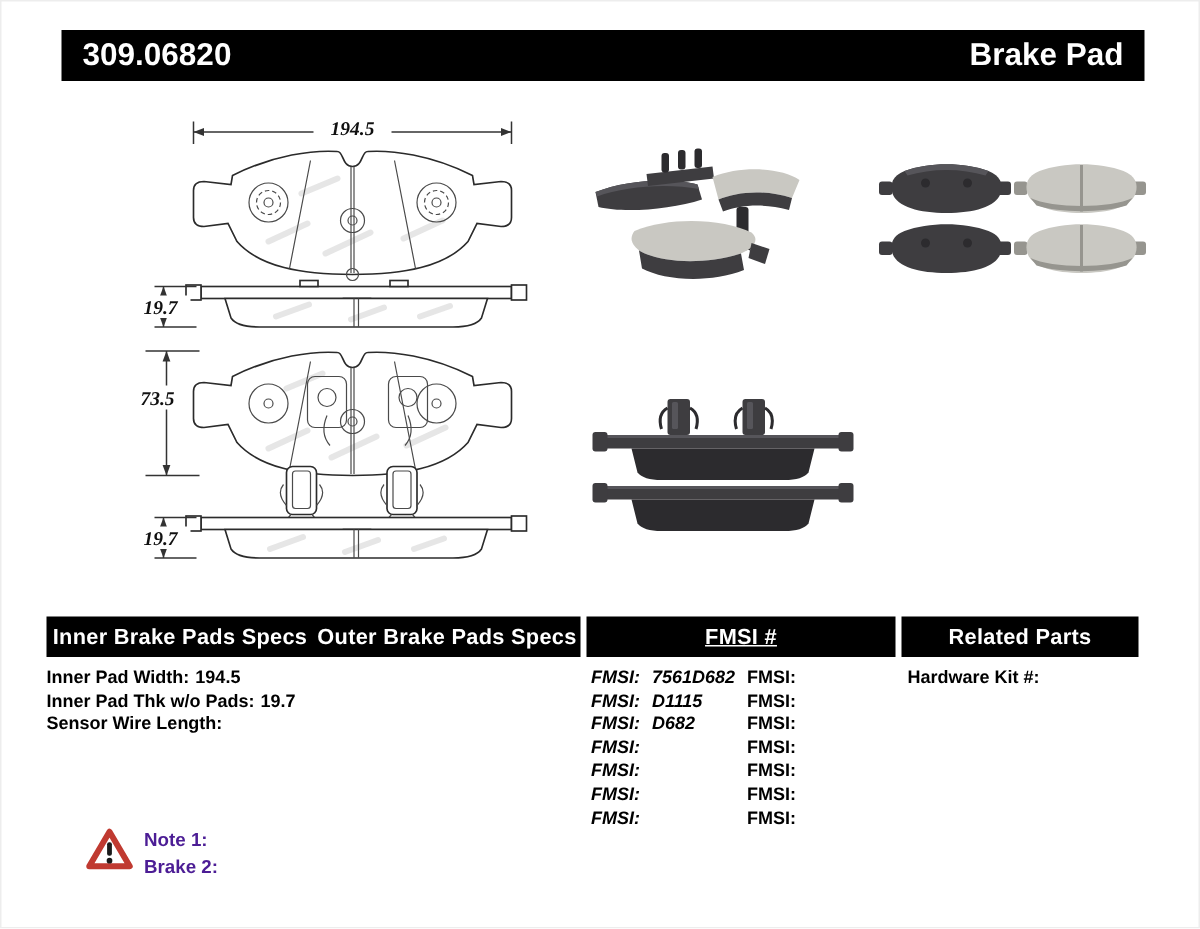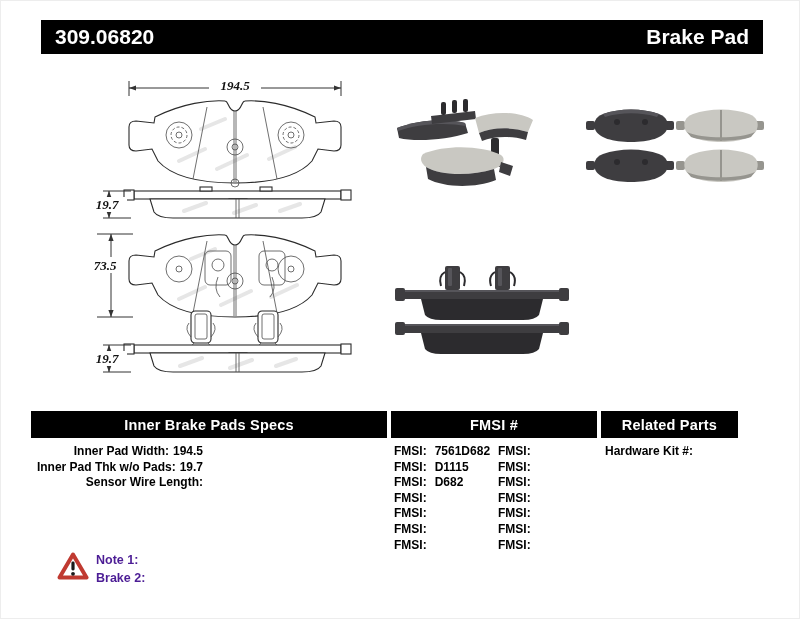--- a/index.html
+++ b/index.html
@@ -21,29 +21,29 @@
   .wln{stroke:#dcdcdc;stroke-width:4;fill:none;stroke-linecap:round;opacity:.7;}
   .dim{font:italic 700 13px "Liberation Serif",serif;fill:#111;}
   .pd{fill:#3e3d40;}.pdl{fill:#56555a;}.pl{fill:#c9c8c2;}.pls{fill:#96958f;}
   .ph{fill:#2c2b2e;}.phs{stroke:#2c2b2e;fill:none;stroke-width:2;}
 
   
   .colhdr{position:absolute;top:410px;height:27px;background:#000;color:#fff;font-weight:700;
           font-size:14.5px;display:flex;align-items:center;justify-content:center;letter-spacing:.2px;}
   .hdr-pads{left:30px;width:356px;}
   .hdr-pads .half{flex:1;text-align:center;}
-  .hdr-fmsi{left:390px;width:206px;}
-  .hdr-related{left:600px;width:137px;}
+  .hdr-fmsi{left:390px;width:206px;text-decoration:underline;}
+  .hdr-related{left:600px;width:158px;}
 
   .speccol{position:absolute;top:443px;font-size:12px;font-weight:700;line-height:15.6px;
            color:#000;white-space:nowrap;}
-  .right{text-align:right;}
+  .right{text-align:left;}
   .inner-col{left:30px;width:172px;}
   .outer-col{left:206px;width:172px;}
-  .fmsi1{left:393px;}
+  .fmsi1{left:393px;font-style:italic;}
   .fmsi2{left:497px;}
   .related-col{left:604px;}
   .val:not(:empty){margin-left:4px;}
   .fmsi1 .val:not(:empty),.fmsi2 .val:not(:empty){margin-left:8px;}
 
   
   .warn{position:absolute;left:56px;top:550px;}
   .notes{position:absolute;left:95px;top:550px;font-size:12.5px;font-weight:700;line-height:18px;color:#4c1d95;}
 </style>
 </head>
@@ -237,20 +237,21 @@
         <rect class="pdl" x="8" y="28" width="158" height="2"></rect>
         <rect class="pd" x="0" y="26" width="10" height="13" rx="2"></rect>
         <rect class="pd" x="164" y="26" width="10" height="13" rx="2"></rect>
         <path class="ph" d="M26 37 L148 37 L144 53 Q140 58 128 58 L46 58 Q34 58 30 53 Z"></path>
       </g>
     </g>
   </svg>
 
   <div class="colhdr hdr-pads">
     <span class="half">Inner Brake Pads Specs</span>
+    <span class="half">Outer Brake Pads Specs</span>
   </div>
   <div class="colhdr hdr-fmsi">FMSI #</div>
   <div class="colhdr hdr-related">Related Parts</div>
 
   <div class="speccol inner-col right">
     <div><span>Inner Pad Width:</span><span class="val">194.5</span></div>
     <div><span>Inner Pad Thk w/o Pads:</span><span class="val">19.7</span></div>
     <div><span>Sensor Wire Length:</span><span class="val"></span></div>
   </div>
 

